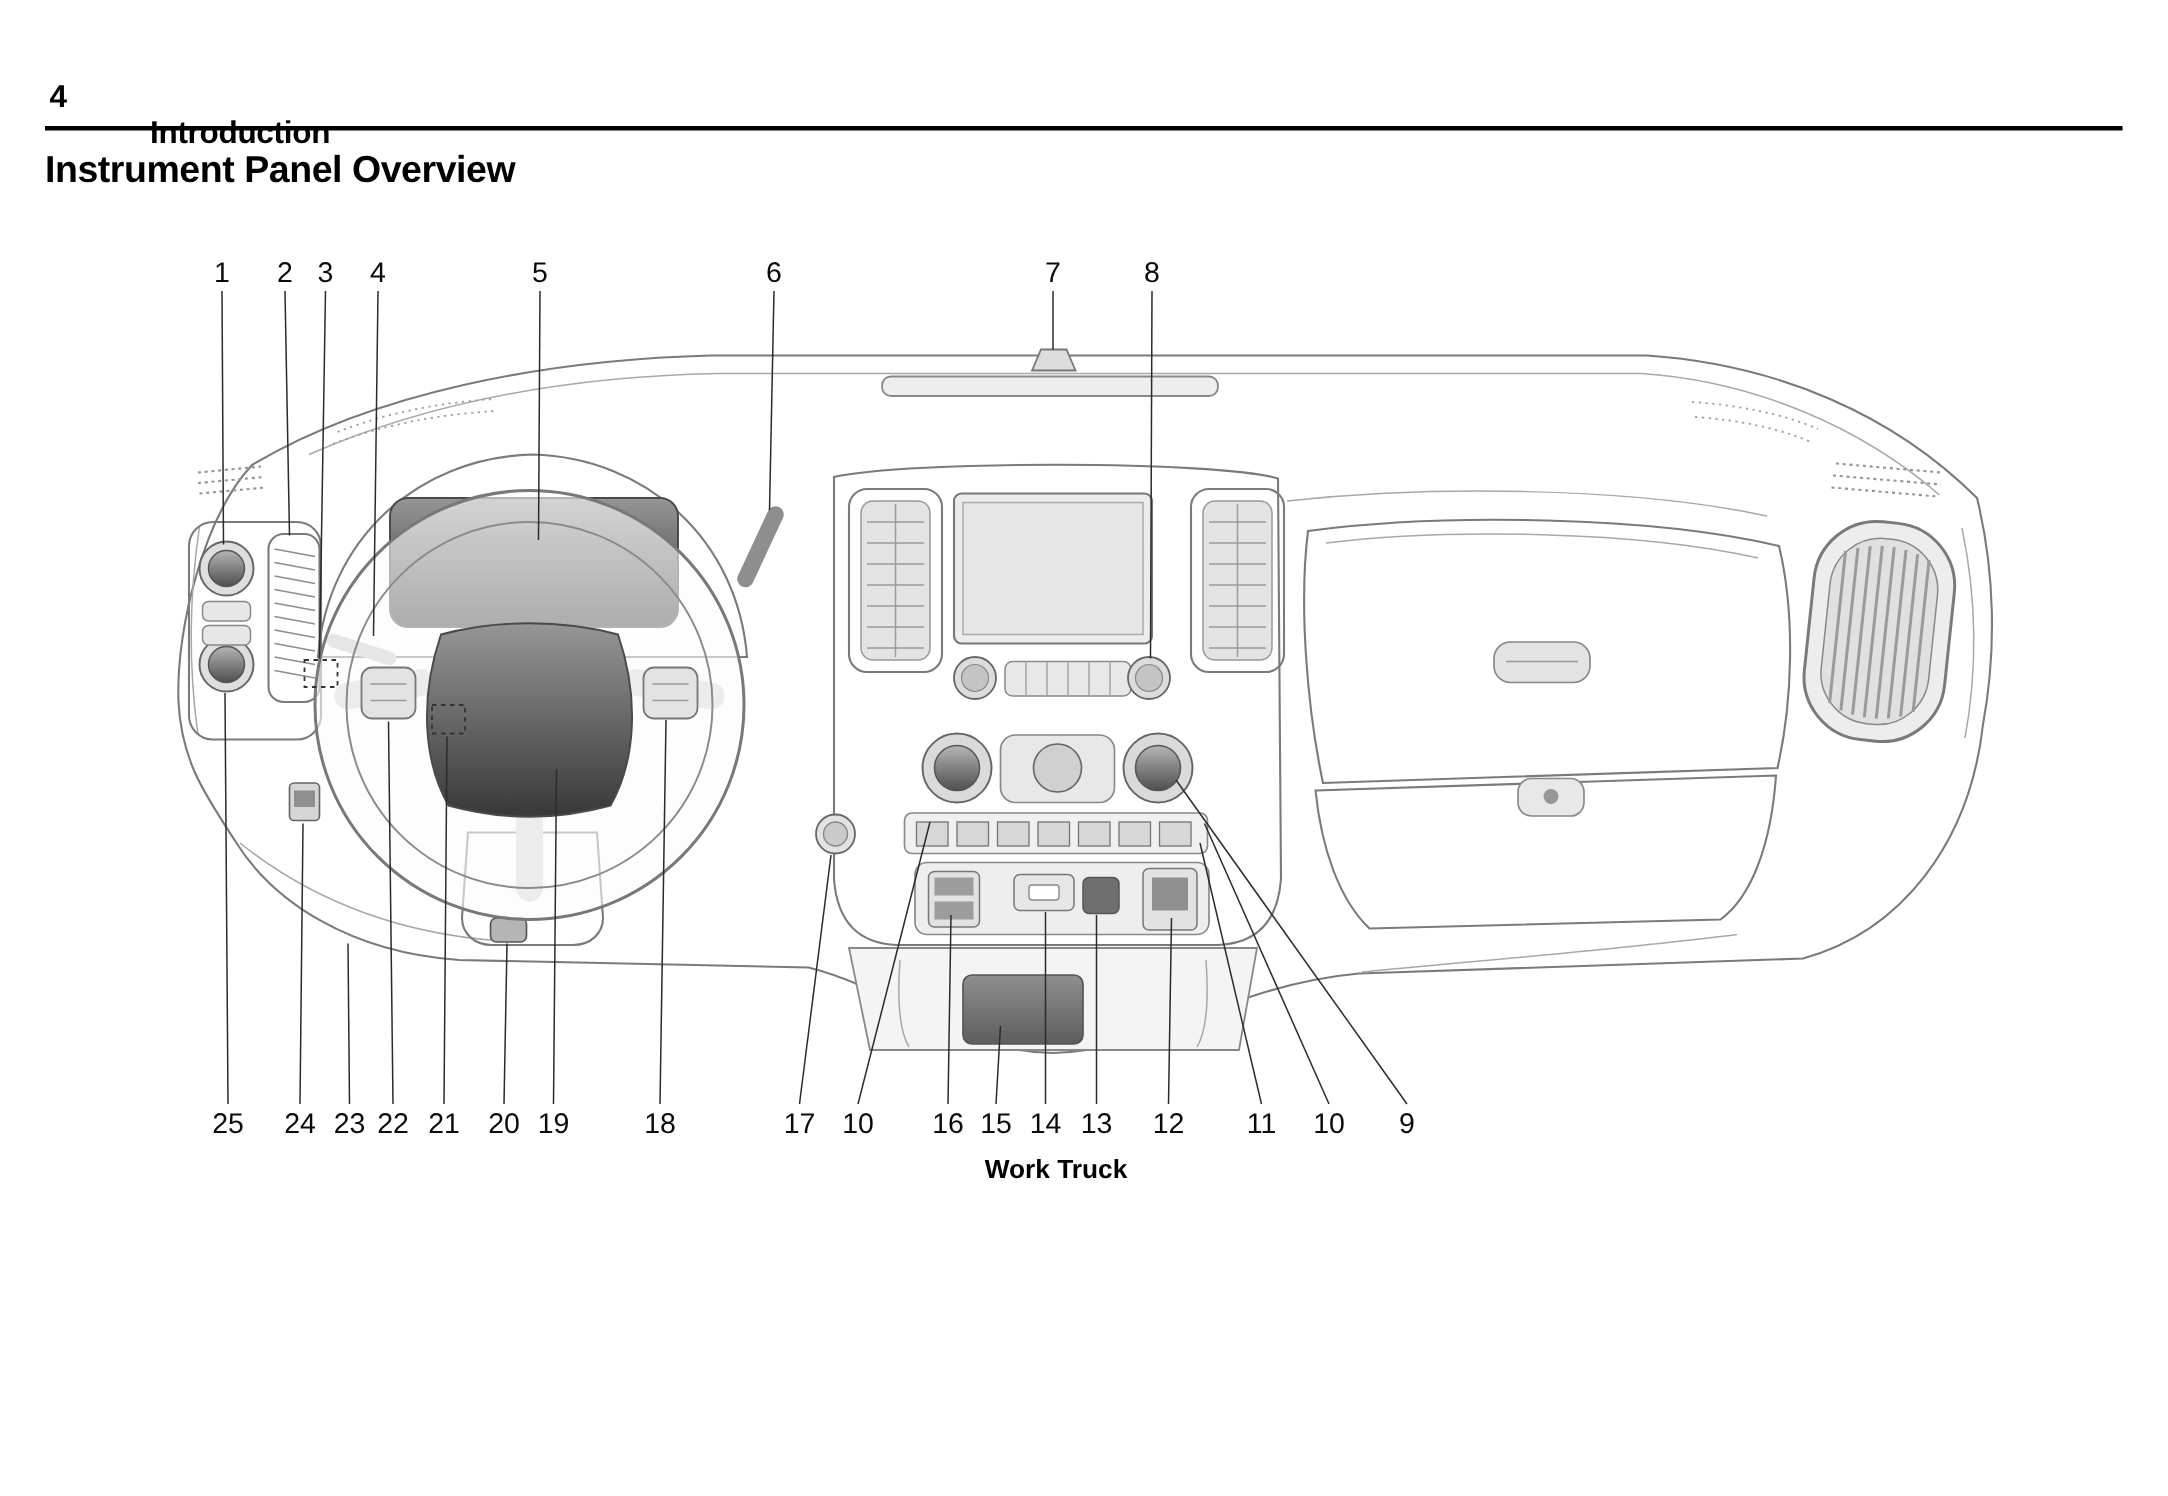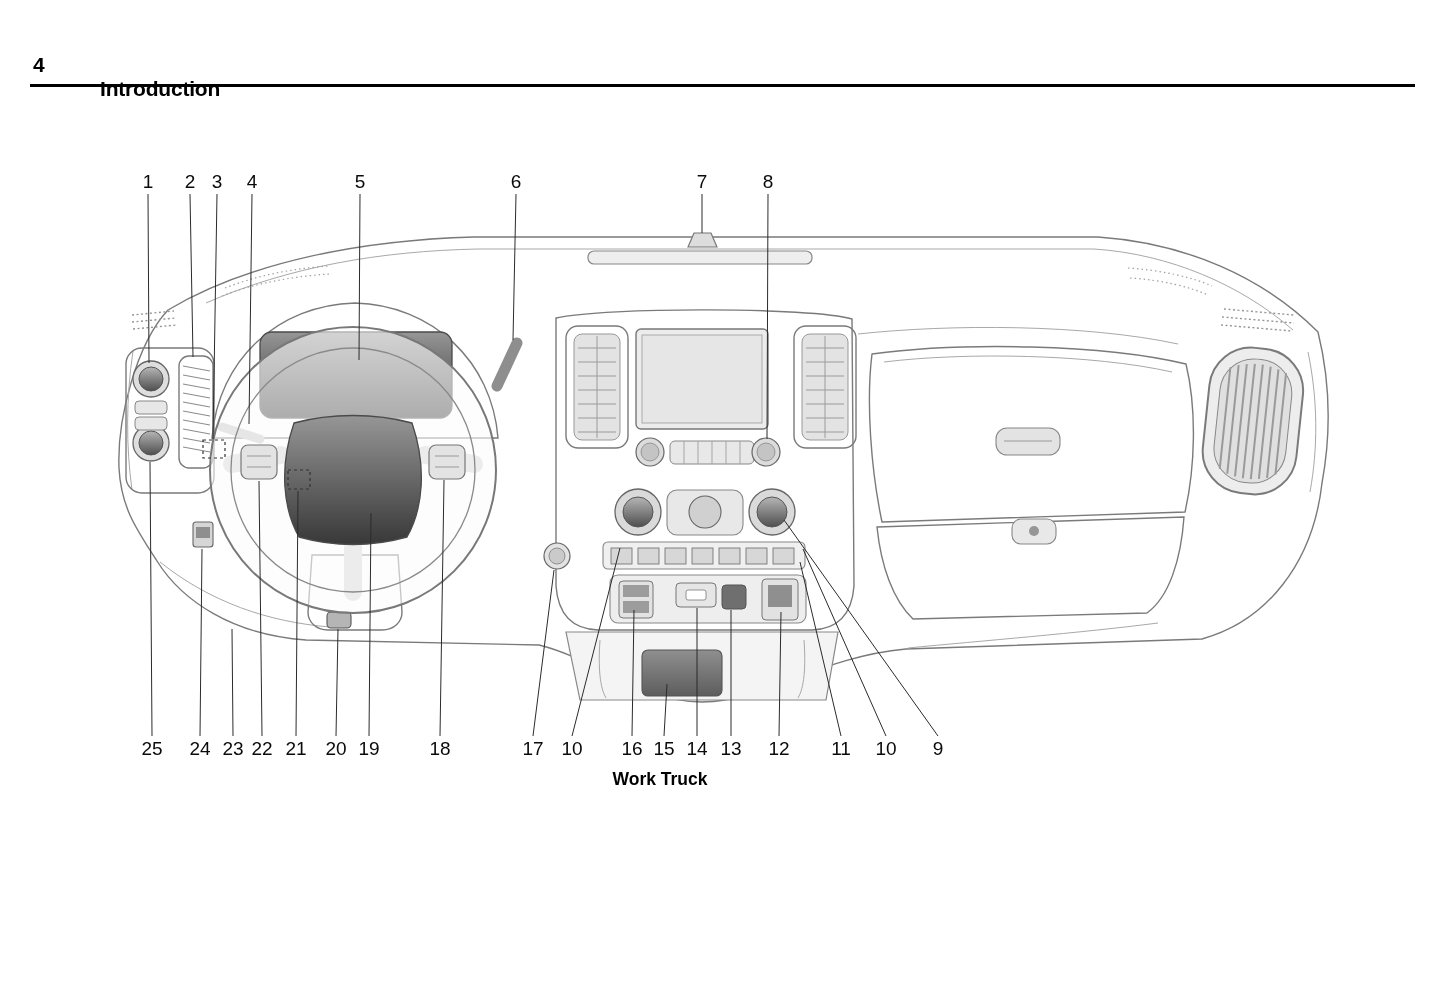--- a/index.html
+++ b/index.html
@@ -4,38 +4,39 @@
 <style>
   html,body{margin:0;padding:0;background:#ffffff;}
   .page{
     position:relative;width:1445px;height:997px;background:#ffffff;
     font-family:"Liberation Sans",sans-serif;color:#000;overflow:hidden;
   }
   .page-num{position:absolute;top:53px;left:33px;font-size:21px;font-weight:bold;letter-spacing:-0.2px;}
   .section-title{position:absolute;top:53px;left:100px;font-size:21px;font-weight:bold;letter-spacing:-0.2px;margin-top:24px;}
   .header-rule{position:absolute;top:84px;left:30px;width:1385px;height:3px;background:#000;}
   .page-title{position:absolute;top:99px;left:30px;margin:0;font-size:25px;font-weight:bold;letter-spacing:-0.3px;}
-  .figure-caption{position:absolute;top:769px;left:660px;transform:translateX(-50%);font-size:17.5px;font-weight:bold;white-space:nowrap;}
+  .figure-caption{position:absolute;top:769px;left:704px;transform:translateX(-50%);font-size:17.5px;font-weight:bold;white-space:nowrap;}
   svg.figure{position:absolute;top:0;left:0;}
   .callout{font-family:"Liberation Sans",sans-serif;font-size:19px;fill:#0a0a0a;text-anchor:middle;}
   .leader{stroke:#2b2b2b;stroke-width:1;}
   .ln{stroke:#7a7a7a;stroke-width:1.4;fill:none;}
   .seam{stroke:#a8a8a8;stroke-width:1;fill:none;}
   .dots{stroke:#a0a0a0;stroke-width:1.2;fill:none;stroke-dasharray:1.5,3;}
   .grille{stroke:#949494;stroke-width:1.4;fill:none;stroke-dasharray:2,2.5;}
   .dash-box{stroke:#333;stroke-width:1.2;fill:none;stroke-dasharray:3,3;}
 </style>
 </head>
 <body>
 
 <div class="page">
 
   <span class="page-num">4</span>
   <span class="section-title">Introduction</span>
   <div class="header-rule"></div>
+  <h1 class="page-title">Instrument Panel Overview</h1>
 
   <svg class="figure" width="1445" height="997" viewBox="0 0 1445 997" xmlns="http://www.w3.org/2000/svg">
 
     <defs>
       <linearGradient id="darkGrad" x1="0" y1="0" x2="0" y2="1">
         <stop offset="0" stop-color="#969696"></stop>
           <stop offset="1" stop-color="#383838"></stop>
       </linearGradient>
       <linearGradient id="knobGrad" x1="0" y1="0" x2="0" y2="1">
         <stop offset="0" stop-color="#b5b5b5"></stop>

